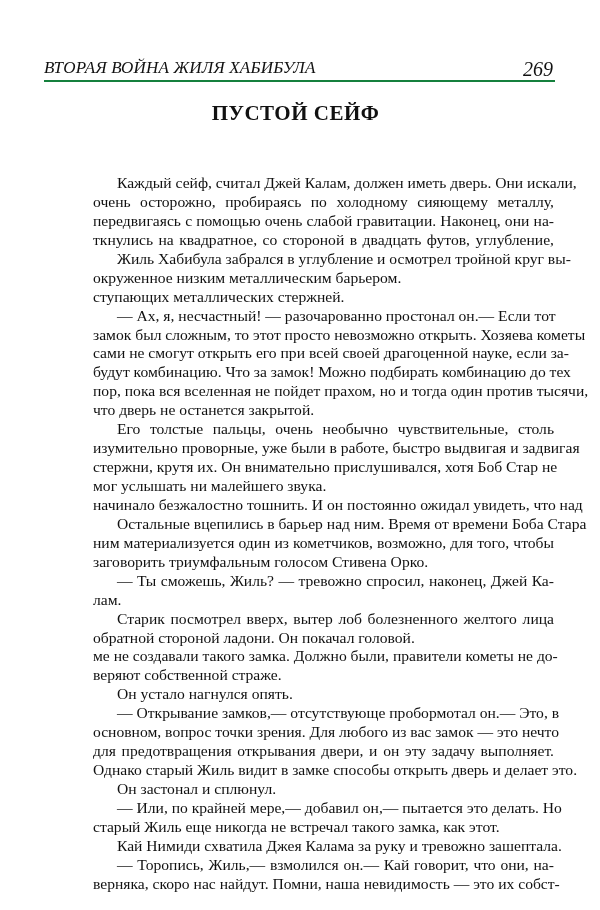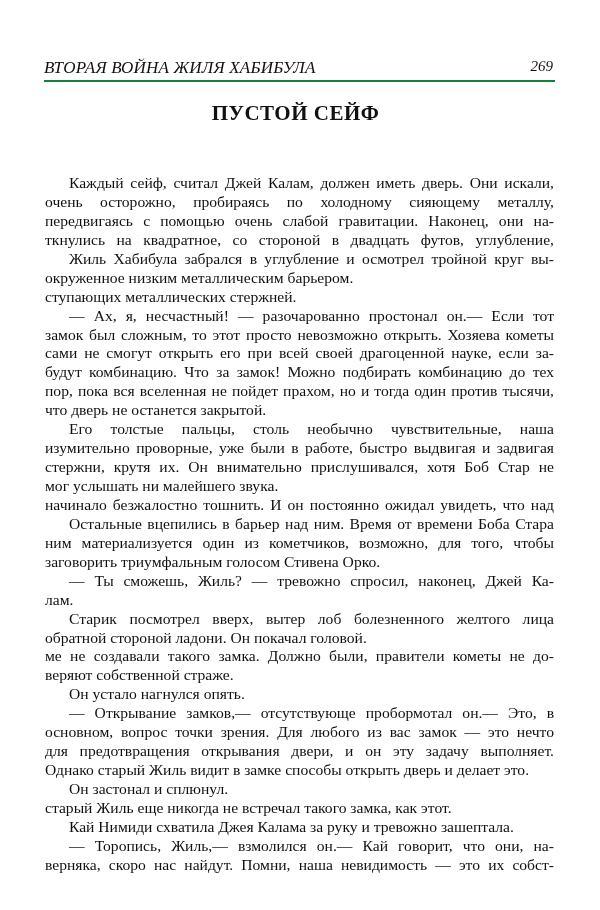--- a/index.html
+++ b/index.html
@@ -1,26 +1,26 @@
 <!DOCTYPE html>
 <html><head>
 <meta charset="utf-8">
 <style>
   html, body { margin:0; padding:0; background:#ffffff; }
   body { width:600px; height:910px; position:relative; overflow:hidden;
          font-family:"Liberation Serif", "DejaVu Serif", serif; color:#111; }
   .header { position:absolute; left:44px; top:58px; width:511px; height:22px;
             border-bottom:2px solid #15803d; }
   .header-title { position:absolute; left:0; top:0; font-style:italic; font-size:17px; letter-spacing:0.2px; }
-  .header-page { position:absolute; right:2px; top:0; font-style:italic; font-size:15px; }
+  .header-page { position:absolute; right:2px; top:0; font-style:italic; font-size:20px; }
   .chapter-title { position:absolute; left:0; width:591px; top:101px; text-align:center;
                    font-weight:bold; font-size:21px; letter-spacing:0.5px; }
   .body { position:absolute; left:45px; top:174px; width:509px; }
   .line { height:18.95px; line-height:18.95px; font-size:15.6px; white-space:nowrap;
-          text-align:justify; text-align-last:justify; }
+          text-align:justify; text-align-last:justify;margin-left:48px; }
   .line.last { text-align-last:left; }
   .line.indent { padding-left:24px; }
 </style>
 </head>
 <body>
 
 <div class="header">
   <span class="header-title">ВТОРАЯ ВОЙНА ЖИЛЯ ХАБИБУЛА</span>
   <span class="header-page">269</span>
 </div>
@@ -34,37 +34,38 @@
     <div class="line">ткнулись на квадратное, со стороной в двадцать футов, углубление,</div>
     <div class="line indent">Жиль Хабибула забрался в углубление и осмотрел тройной круг вы-</div>
     <div class="line last">окруженное низким металлическим барьером.</div>
     <div class="line last">ступающих металлических стержней.</div>
     <div class="line indent">— Ах, я, несчастный! — разочарованно простонал он.— Если тот</div>
     <div class="line">замок был сложным, то этот просто невозможно открыть. Хозяева кометы</div>
     <div class="line">сами не смогут открыть его при всей своей драгоценной науке, если за-</div>
     <div class="line">будут комбинацию. Что за замок! Можно подбирать комбинацию до тех</div>
     <div class="line">пор, пока вся вселенная не пойдет прахом, но и тогда один против тысячи,</div>
     <div class="line last">что дверь не останется закрытой.</div>
-    <div class="line indent">Его толстые пальцы, столь необычно чувствительные, наша</div>
+    <div class="line indent">Его толстые пальцы, очень необычно чувствительные, столь</div>
     <div class="line">изумительно проворные, уже были в работе, быстро выдвигая и задвигая</div>
     <div class="line">стержни, крутя их. Он внимательно прислушивался, хотя Боб Стар не</div>
     <div class="line last">мог услышать ни малейшего звука.</div>
     <div class="line">начинало безжалостно тошнить. И он постоянно ожидал увидеть, что над</div>
     <div class="line indent">Остальные вцепились в барьер над ним. Время от времени Боба Стара</div>
     <div class="line">ним материализуется один из кометчиков, возможно, для того, чтобы</div>
     <div class="line last">заговорить триумфальным голосом Стивена Орко.</div>
     <div class="line indent">— Ты сможешь, Жиль? — тревожно спросил, наконец, Джей Ка-</div>
     <div class="line last">лам.</div>
     <div class="line indent">Старик посмотрел вверх, вытер лоб болезненного желтого лица</div>
     <div class="line last">обратной стороной ладони. Он покачал головой.</div>
     <div class="line">ме не создавали такого замка. Должно были, правители кометы не до-</div>
     <div class="line last">веряют собственной страже.</div>
     <div class="line indent last">Он устало нагнулся опять.</div>
     <div class="line indent">— Открывание замков,— отсутствующе пробормотал он.— Это, в</div>
     <div class="line">основном, вопрос точки зрения. Для любого из вас замок — это нечто</div>
     <div class="line">для предотвращения открывания двери, и он эту задачу выполняет.</div>
     <div class="line last">Однако старый Жиль видит в замке способы открыть дверь и делает это.</div>
     <div class="line indent last">Он застонал и сплюнул.</div>
+    <div class="line indent">— Или, по крайней мере,— добавил он,— пытается это делать. Но</div>
     <div class="line last">старый Жиль еще никогда не встречал такого замка, как этот.</div>
     <div class="line indent last">Кай Нимиди схватила Джея Калама за руку и тревожно зашептала.</div>
     <div class="line indent">— Торопись, Жиль,— взмолился он.— Кай говорит, что они, на-</div>
     <div class="line">верняка, скоро нас найдут. Помни, наша невидимость — это их собст-</div>
   </div>
 
 </body></html>

